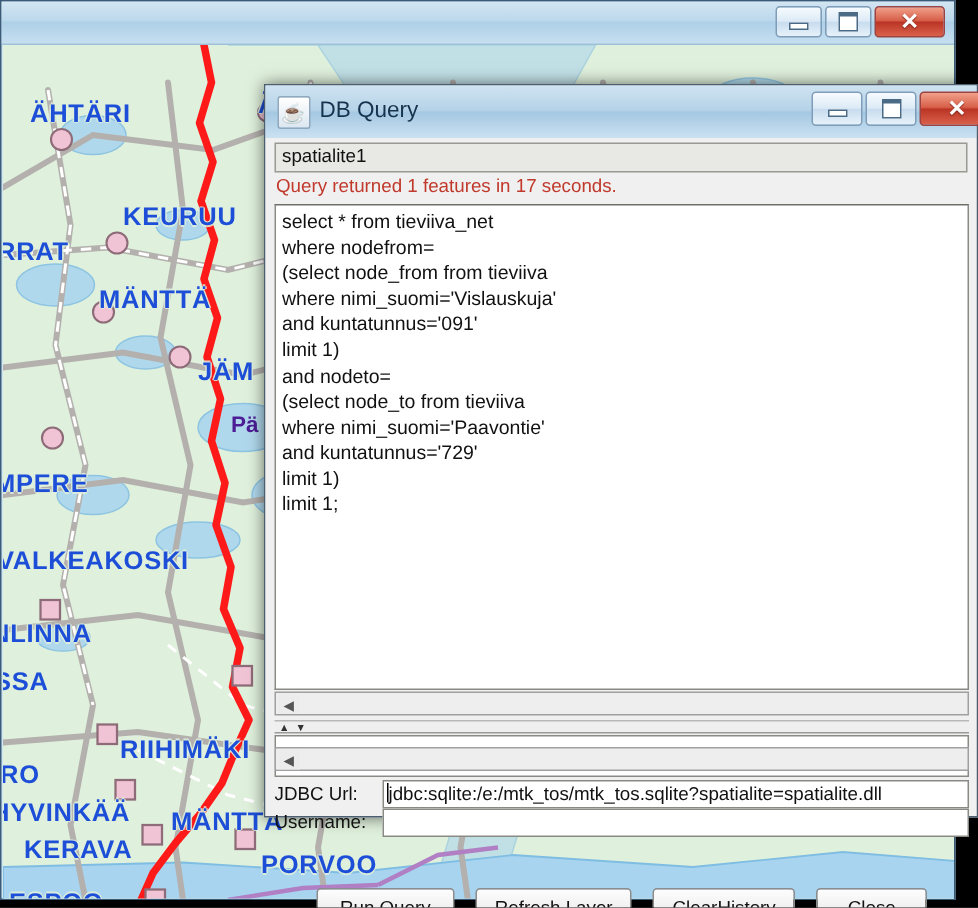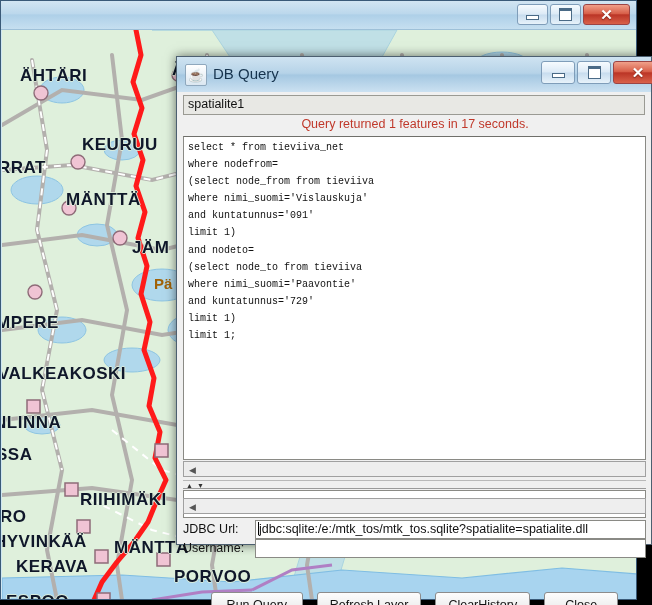--- a/index.html
+++ b/index.html
@@ -20,25 +20,25 @@
   .winbtn.cls{left:582px;width:47px;border-color:#9c4444;
     background:linear-gradient(to bottom,#f0a08a 0%,#d8604a 45%,#bb3526 52%,#d9614a 100%);}
   .glyph-min{width:11px;height:3px;border:1px solid #4a6a86;background:#fff;margin-top:6px;}
   .glyph-max{width:11px;height:9px;border:1px solid #4a6a86;border-top-width:3px;background:#fff;}
   .glyph-cls{color:#fff;font-size:15px;font-weight:bold;line-height:1;text-shadow:0 1px 1px #7a2015;}
 
   
   #map{position:absolute;left:1px;top:29px;width:635px;height:570px;overflow:hidden;
     background:#dff0dc;}
   #map-canvas{position:absolute;left:0;top:0;}
-  .place{position:absolute;color:#0f172a;font-weight:bold;white-space:nowrap;
+  .place{position:absolute;color:#1d4ed8;font-weight:bold;white-space:nowrap;
     font-family:"Liberation Sans",sans-serif;letter-spacing:.5px;
     text-shadow:1px 0 0 rgba(223,240,220,.85),-1px 0 0 rgba(223,240,220,.85),
                 0 1px 0 rgba(223,240,220,.85),0 -1px 0 rgba(223,240,220,.85);}
-  .watername{position:absolute;color:#a16207;font-weight:bold;white-space:nowrap;}
+  .watername{position:absolute;color:#4c1d95;font-weight:bold;white-space:nowrap;}
 
   
   #dbq{position:absolute;left:176px;top:56px;width:476px;height:489px;
     background:#f0f0f0;border:1px solid #4c5f70;box-sizing:border-box;
     box-shadow:0 0 10px rgba(0,0,0,.55);}
   #dbq-title{position:relative;height:35px;
     background:linear-gradient(to bottom,#cfe3f1 0%,#b6d3e8 46%,#a5c8e2 52%,#cbe1f1 100%);
     border-bottom:1px solid #8fb2cc;}
   #dbq-icon{position:absolute;left:8px;top:7px;width:20px;height:20px;border:1px solid #8fa8bd;
     border-radius:2px;background:linear-gradient(to bottom,#ffffff,#dbe7f1);
@@ -50,25 +50,25 @@
   .dbqbtn.min{left:364px;width:34px;}
   .dbqbtn.max{left:400px;width:34px;}
   .dbqbtn.cls{left:436px;width:50px;border-color:#9c4444;
     background:linear-gradient(to bottom,#f0a08a 0%,#d8604a 45%,#bb3526 52%,#d9614a 100%);}
 
   #dbq-body{position:absolute;left:0;top:35px;right:0;bottom:0;background:#f0f0f0;}
   #tabstrip{position:absolute;left:6px;top:3px;width:462px;height:20px;
     background:#e8e8e4;border:1px solid #9a9a93;box-sizing:border-box;}
   #tab-spatialite{position:absolute;left:4px;top:1px;font-size:12.5px;color:#111;}
   #status{position:absolute;left:7px;top:25px;width:462px;height:18px;
-    font-size:12.5px;color:#c0392b;background:#f0f0f0;text-align:center;}
+    font-size:12.5px;color:#c0392b;background:#f0f0f0;}
   #sqlarea{position:absolute;left:6px;top:44px;width:463px;height:324px;background:#fff;
     border:1px solid #8a8a85;border-top-color:#6f6f6a;box-sizing:border-box;overflow:hidden;}
-  #sqltext{margin:2px 0 0 4px;font-family:Liberation Mono, monospace;
-    font-size:10px;line-height:17.1px;color:#111;white-space:pre;}
+  #sqltext{margin:2px 0 0 4px;font-family:Liberation Sans, sans-serif;
+    font-size:13px;line-height:17.1px;color:#111;white-space:pre;}
   .hscroll{position:absolute;background:#eeeeee;border:1px solid #a0a0a0;box-sizing:border-box;}
   .hs-arrow{position:absolute;left:1px;top:1px;width:15px;height:13px;
     display:flex;align-items:center;justify-content:center;font-size:9px;color:#555;
     background:#ececec;}
   #splitter{position:absolute;left:6px;top:388px;width:463px;height:9px;background:#efefef;
     border-top:1px solid #b8b8b8;border-bottom:1px solid #9a9a9a;box-sizing:border-box;}
   .sp-tri{position:absolute;top:1px;font-size:7px;color:#333;line-height:7px;}
   #resultpane{position:absolute;left:6px;top:398px;width:463px;height:28px;background:#fff;
     border:1px solid #8a8a85;box-sizing:border-box;}
 

